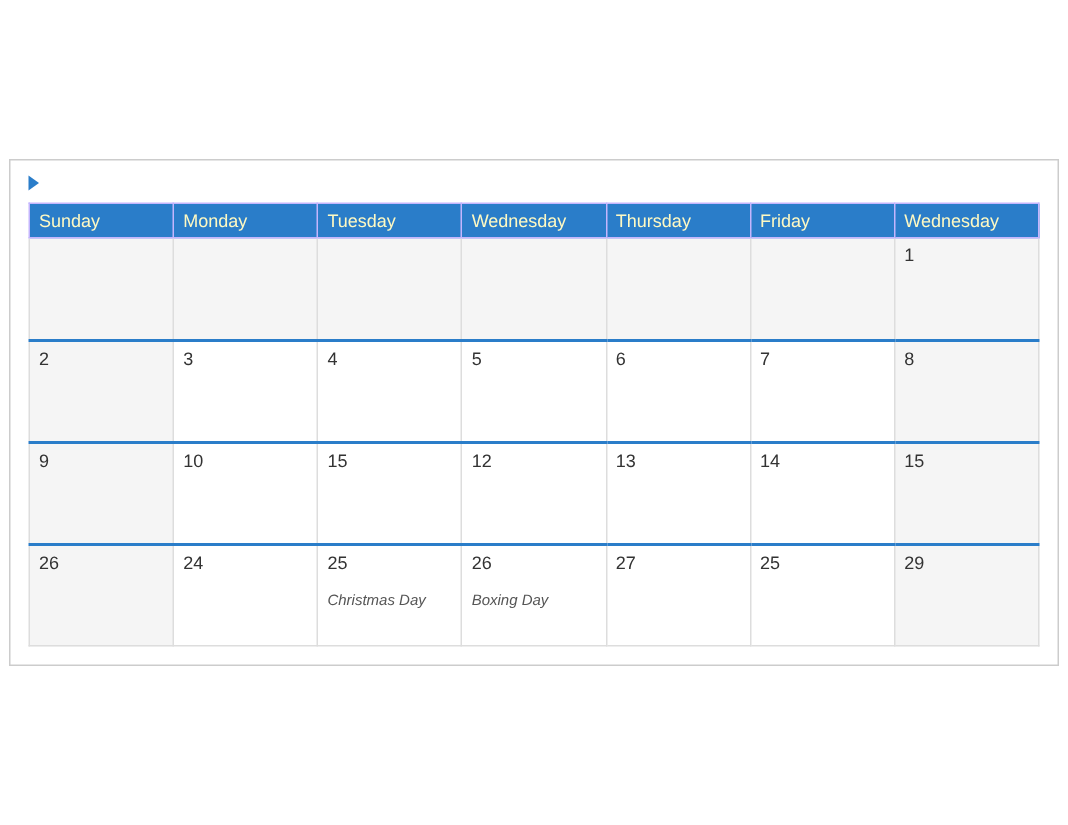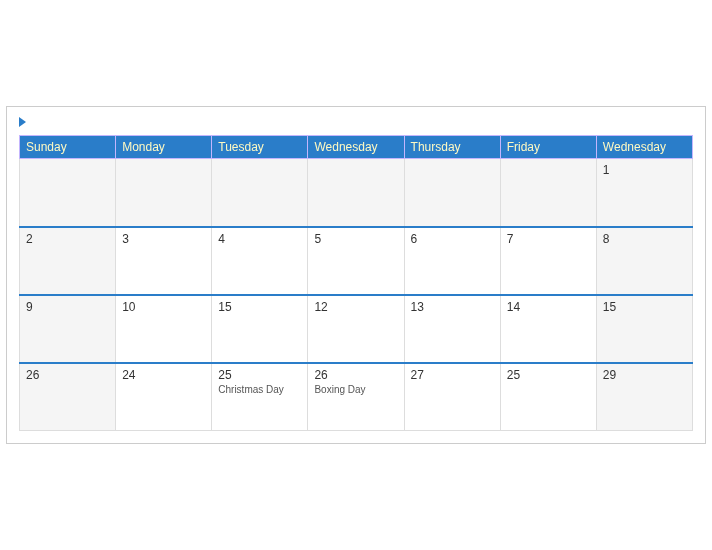--- a/index.html
+++ b/index.html
@@ -92,22 +92,23 @@
       background: #f5f5f5;
     }
     .calendar-grid tbody tr td .day-num {
       font-size: 12px;
       color: #333;
       display: block;
     }
     .calendar-grid tbody tr td .event {
       font-size: 10px;
       color: #555;
-      margin-top: 2px;
+      margin-top: 13px;
       display: block;
+      font-style: italic;
     }
     .row-top-border td {
       border-top: 2px solid #2a7dc9 !important;
     }
     .calendar-grid tbody tr:first-child td {
       border-top: none;
     }
     .calendar-grid tbody tr td:first-child {
       background: #f5f5f5;
     }

